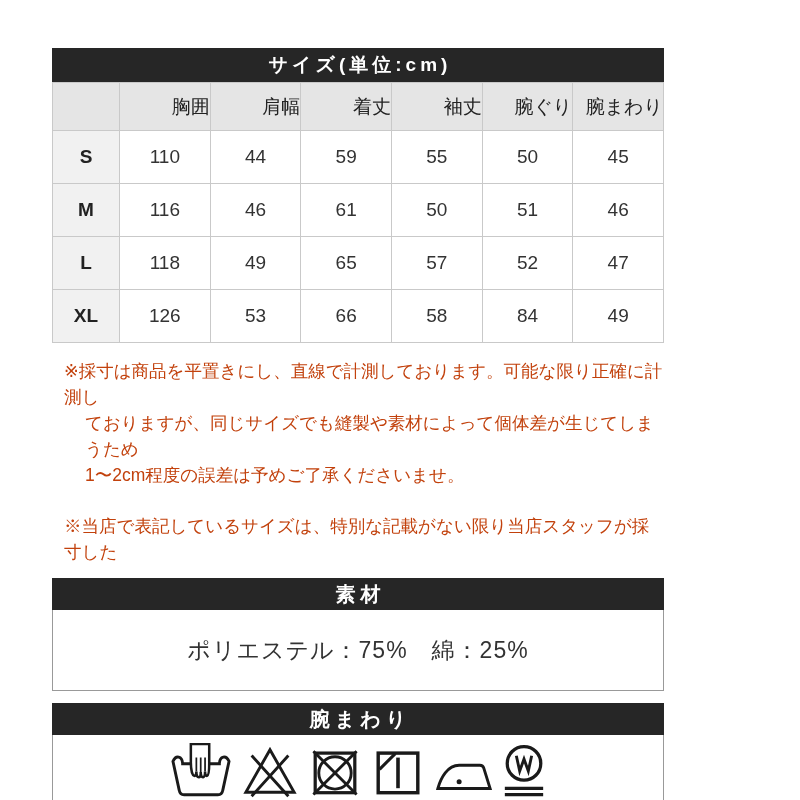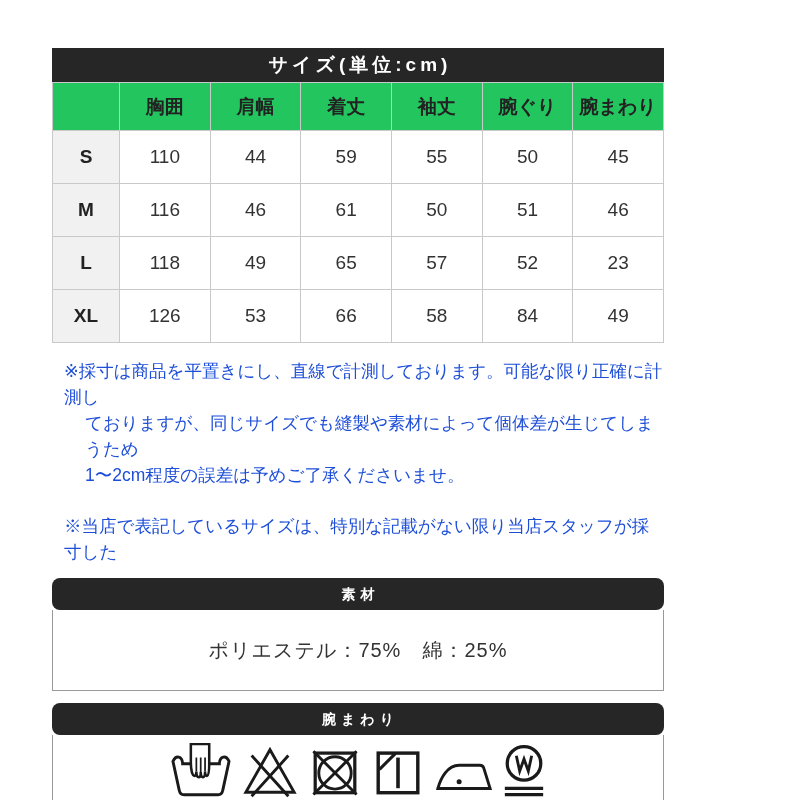--- a/index.html
+++ b/index.html
@@ -9,46 +9,46 @@
     -webkit-font-smoothing:antialiased;overflow:hidden;
   }
   .page{box-sizing:border-box;width:716px;height:800px;padding:48px 52px 0 52px;}
 
   
   .bar{
     background:#262626;color:#fff;font-weight:bold;text-align:center;
     letter-spacing:5px;text-indent:5px;
   }
   .title-bar{height:34px;line-height:34px;font-size:19px;letter-spacing:4px;text-indent:4px;}
-  .section-bar{height:32px;line-height:32px;font-size:14px;border-radius:8px;}
+  .section-bar{height:32px;line-height:32px;font-size:20px;}
 
   
   table.size{
     width:100%;border-collapse:collapse;table-layout:fixed;
     font-size:19px;color:#333;
   }
   table.size th,table.size td{border:1px solid #c9c9c9;text-align:center;padding:0;}
   table.size thead tr{height:48px;}
   table.size tbody tr{height:53px;}
-  table.size thead th{background:#22c55e;font-weight:bold;color:#222;}
+  table.size thead th{background:#e5e5e5;font-weight:normal;color:#222;text-align:right;}
   table.size tbody th{background:#f1f1f1;font-weight:bold;color:#222;}
   table.size td{background:#fff;font-weight:normal;}
 
   
-  .note{margin:15px 0 0 12px;font-size:17.5px;line-height:26px;color:#1d4ed8;}
+  .note{margin:15px 0 0 12px;font-size:17.5px;line-height:26px;color:#c2410c;}
   .note.second{margin-top:26px;font-family:Liberation Mono, monospace;}
   .note .line.cont{padding-left:21px;}
 
   
   .section{margin-top:12px;}
   .section .box{
     border:1px solid #999;border-top:none;background:#fff;
     display:flex;align-items:center;justify-content:center;
   }
-  .material-box{height:80px;font-size:20px;letter-spacing:1px;}
+  .material-box{height:80px;font-size:23px;letter-spacing:1px;}
   .laundry-box{height:74px;gap:9px;}
   .laundry-box svg{display:block;}
 </style>
 </head>
 <body>
 
 <div class="page">
 
   <div class="bar title-bar">
     <span>サイズ(単位:cm)</span>
@@ -94,21 +94,21 @@
         <td>51</td>
         <td>46</td>
       </tr>
       <tr>
         <th>L</th>
         <td>118</td>
         <td>49</td>
         <td>65</td>
         <td>57</td>
         <td>52</td>
-        <td>23</td>
+        <td>47</td>
       </tr>
       <tr>
         <th>XL</th>
         <td>126</td>
         <td>53</td>
         <td>66</td>
         <td>58</td>
         <td>84</td>
         <td>49</td>
       </tr>

